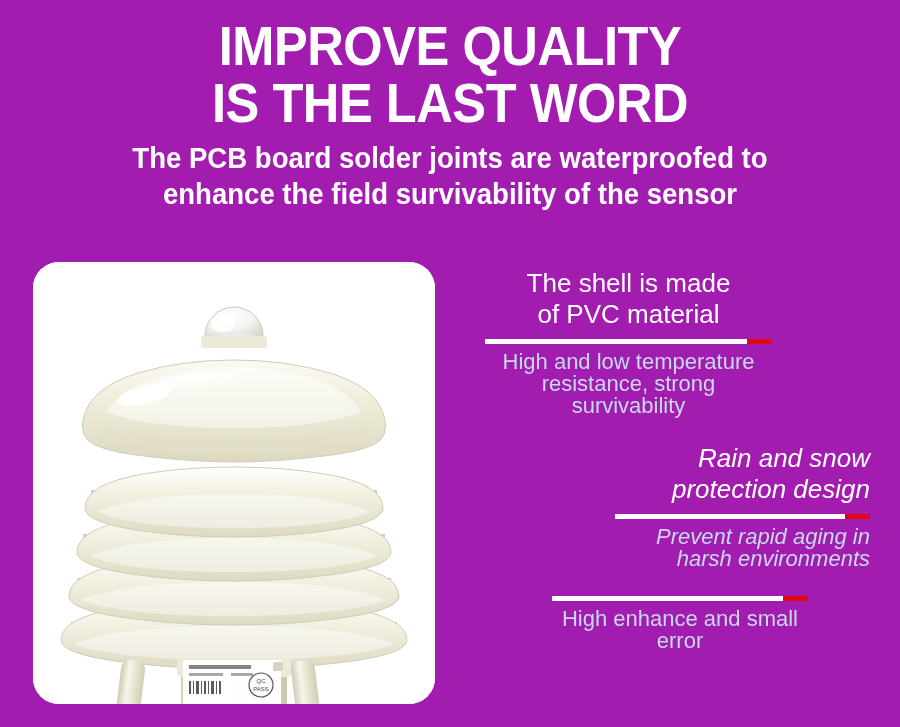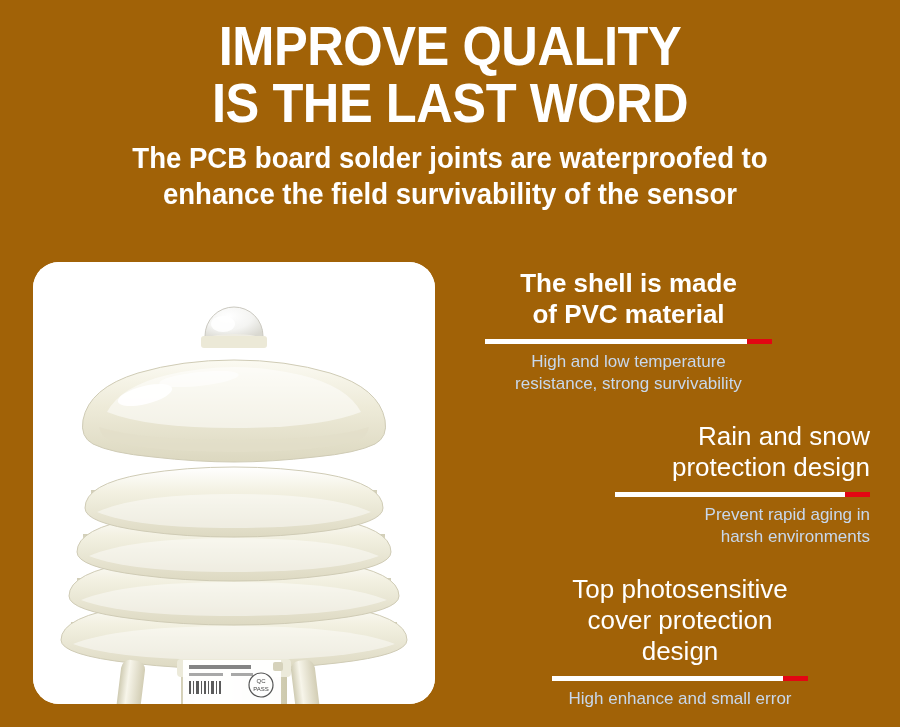--- a/index.html
+++ b/index.html
@@ -4,21 +4,21 @@
 <style>
   html, body {
     margin: 0;
     padding: 0;
     background: #ffffff;
   }
   #banner {
     position: relative;
     width: 900px;
     height: 727px;
-    background: #a16207;
+    background: #a21caf;
     overflow: hidden;
     font-family: "Liberation Sans", sans-serif;
     -webkit-font-smoothing: antialiased;
   }
 
   
   .header {
     position: absolute;
     top: 0;
     left: 0;
@@ -96,31 +96,31 @@
     flex: 1 1 auto;
   }
   .divider-accent {
     height: 5px;
     width: 25px;
     background: #e30613;
     flex: 0 0 25px;
   }
   .feature-desc {
     color: #c8d8ec;
-    font-size: 17px;
+    font-size: 22px;
     line-height: 22px;
     white-space: pre-line;
     margin: 0;
   }
 
   .f1 { width: 287px; margin-left: 30px; }
-  .f1 .feature-title { text-align: center; font-weight: bold; }
+  .f1 .feature-title { text-align: center; }
   .f1 .feature-desc  { text-align: center; }
 
-  .f2 { width: 255px; margin-left: 160px; margin-top: 26px; }
+  .f2 { width: 255px; margin-left: 160px; margin-top: 26px; font-style: italic; }
   .f2 .feature-title { text-align: right; }
   .f2 .feature-desc  { text-align: right; }
 
   .f3 { width: 256px; margin-left: 97px; margin-top: 26px; }
   .f3 .feature-title { text-align: center; }
   .f3 .feature-desc  { text-align: center; }
 </style>
 </head>
 <body>
 
@@ -314,22 +314,20 @@
 protection design</div>
       <div class="divider">
         <span class="divider-line"></span>
         <span class="divider-accent"></span>
       </div>
       <div class="feature-desc">Prevent rapid aging in
 harsh environments</div>
     </div>
 
     <div class="feature f3">
-      <div class="feature-title">Top photosensitive
-cover protection design</div>
       <div class="divider">
         <span class="divider-line"></span>
         <span class="divider-accent"></span>
       </div>
       <div class="feature-desc">High enhance and small error</div>
     </div>
 
   </div>
 </div>
 

